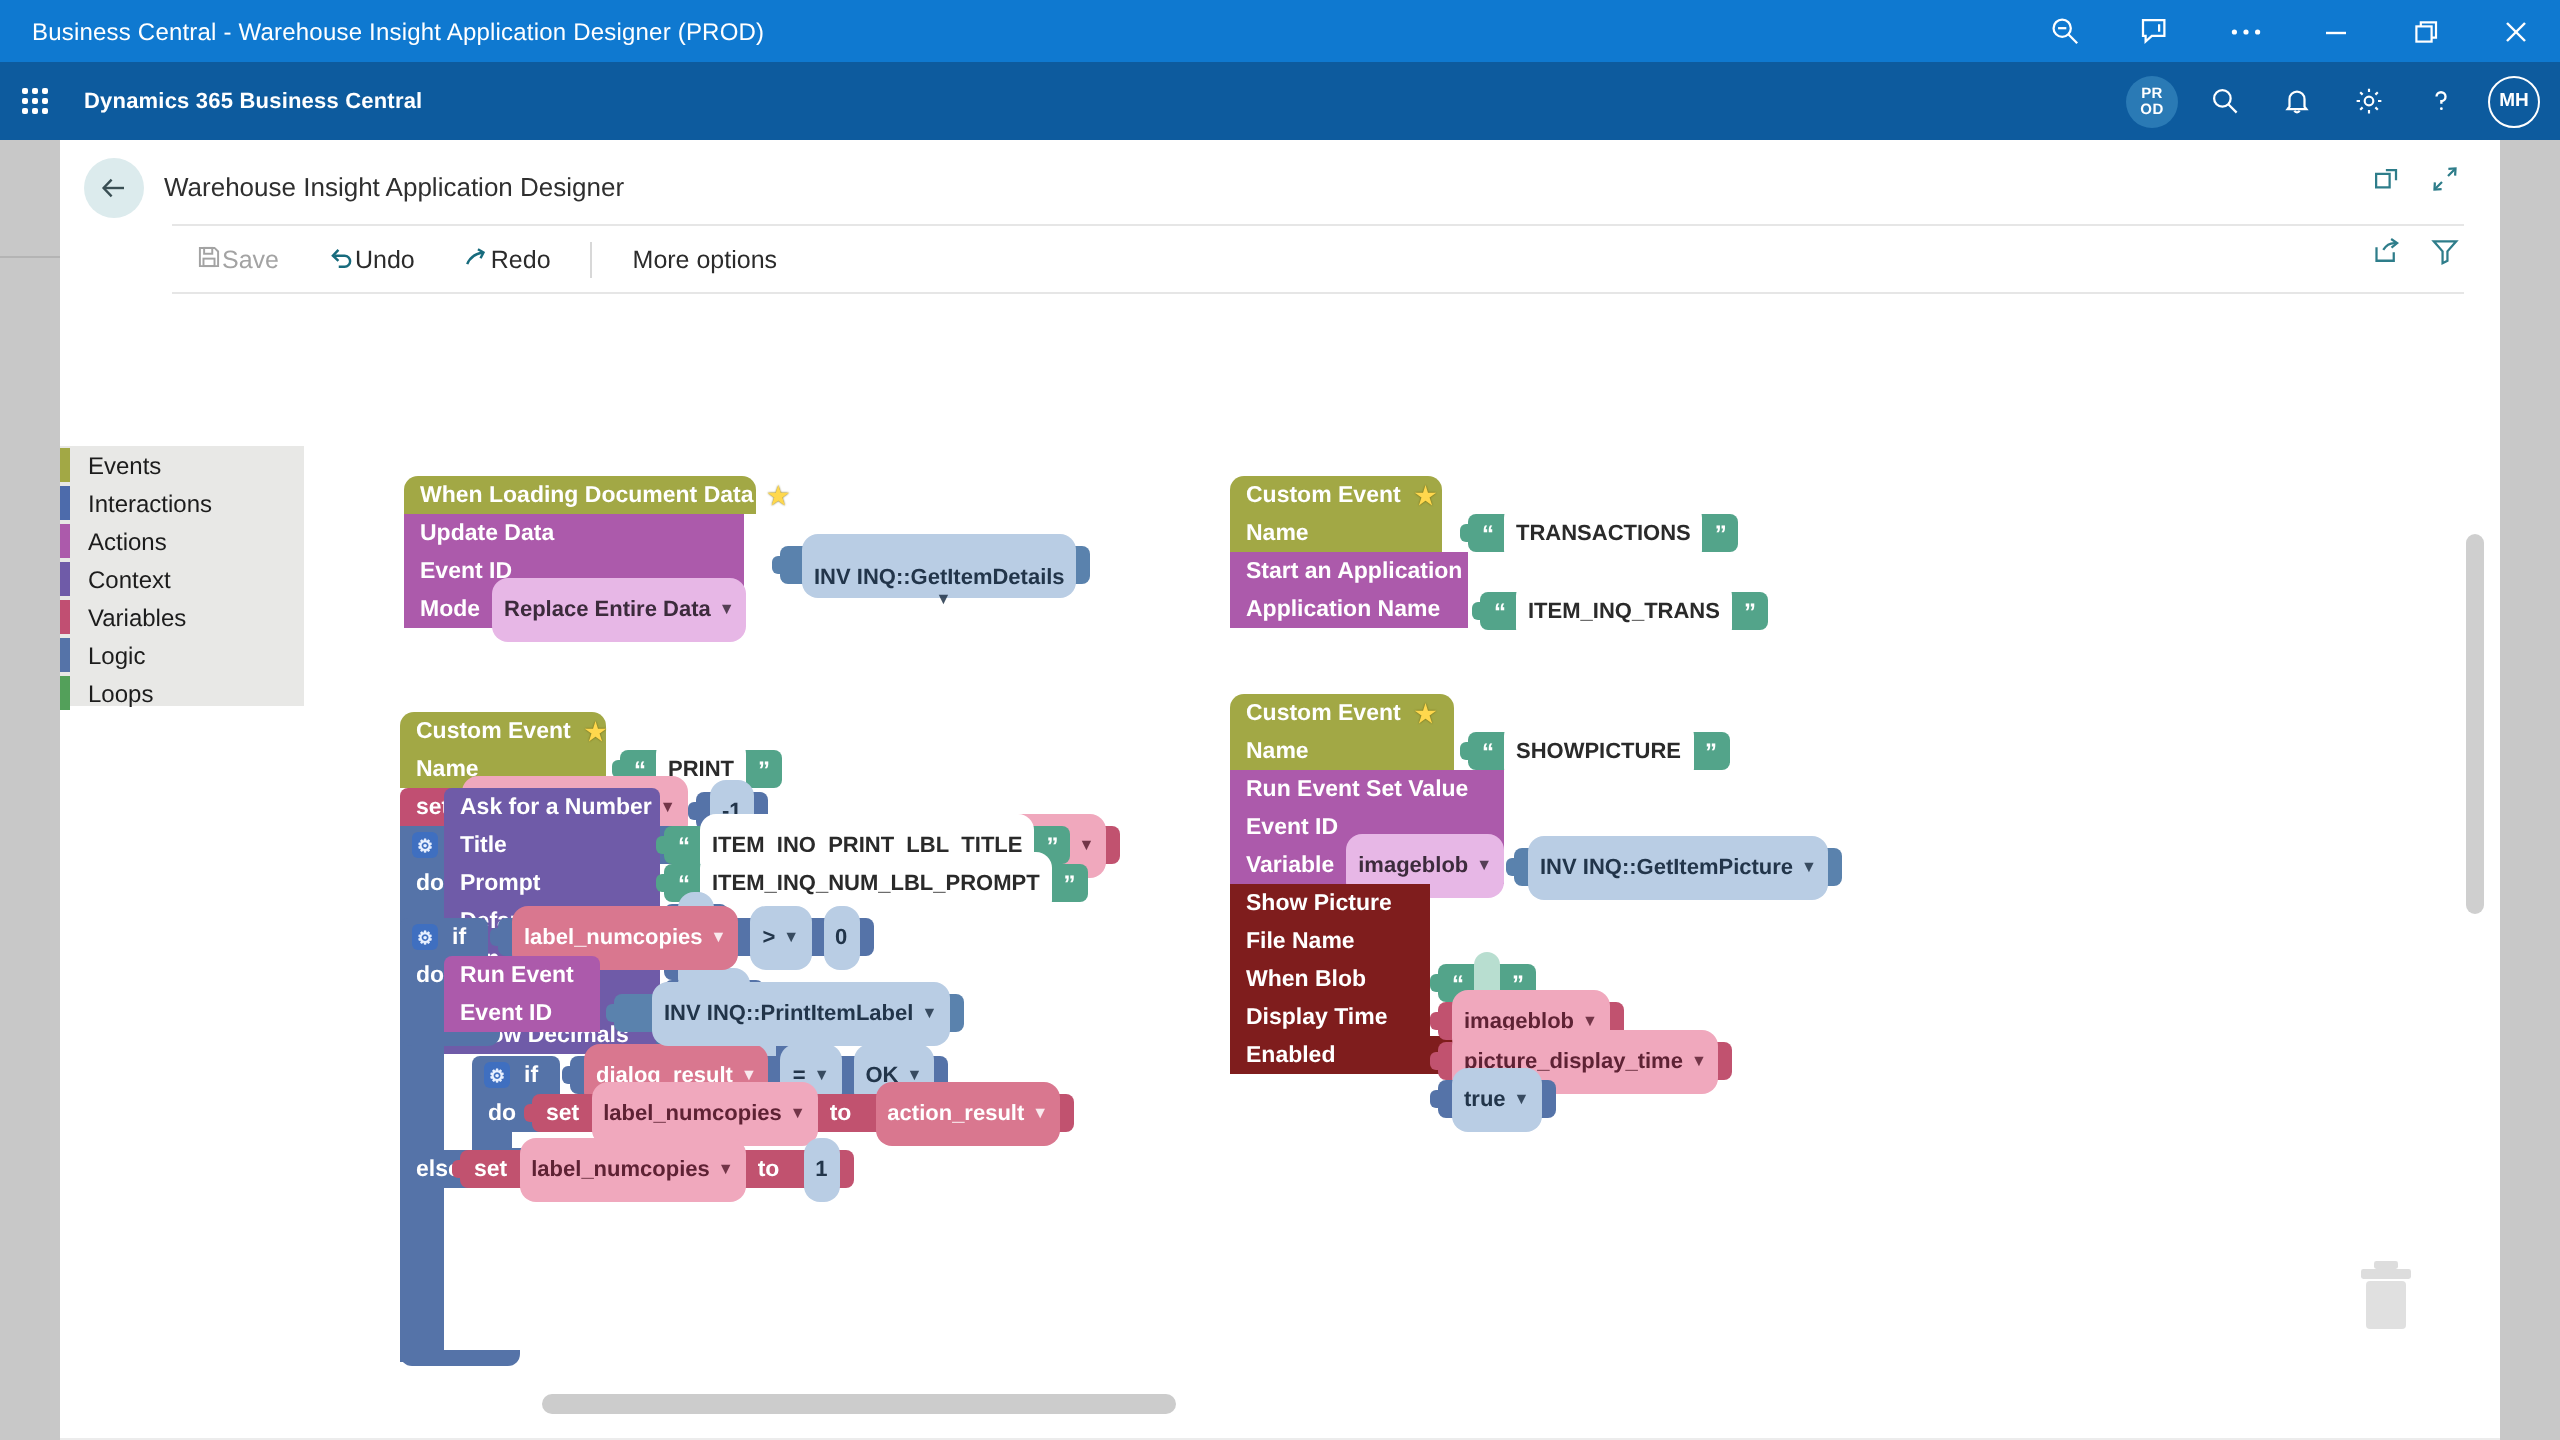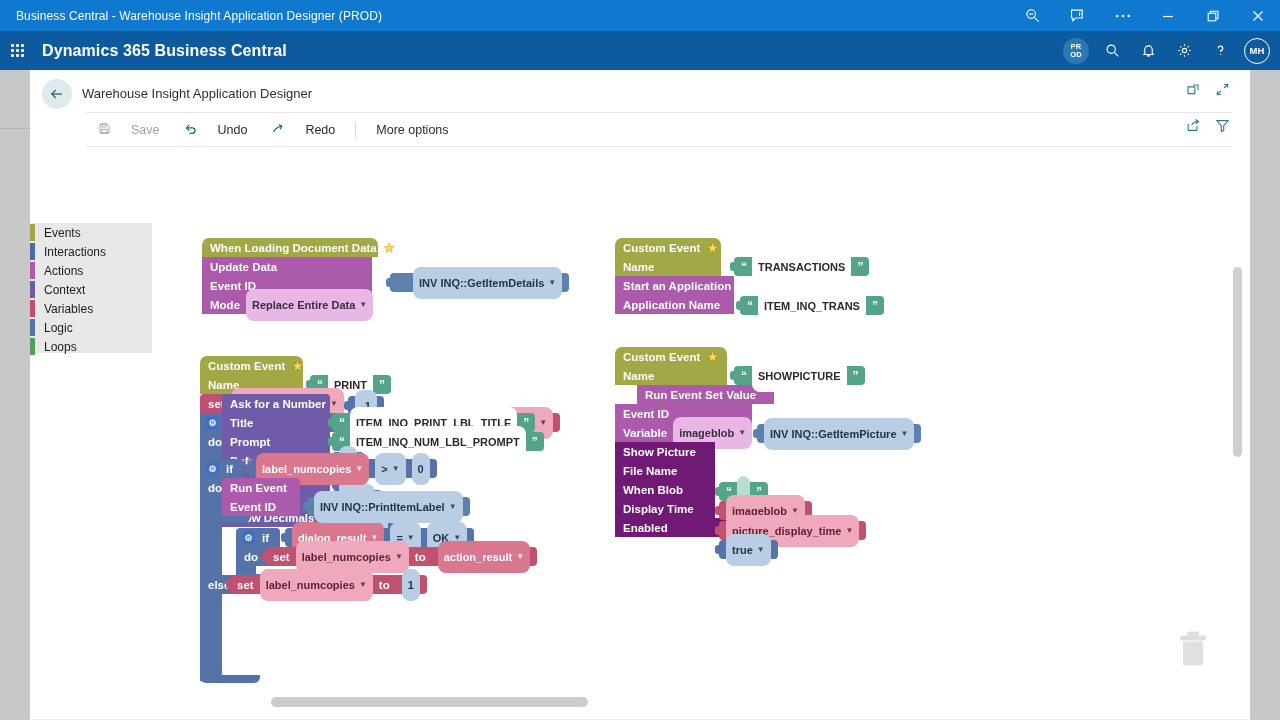--- a/index.html
+++ b/index.html
@@ -26,21 +26,21 @@
 
   
   .appbar {
     position: absolute; top: 31px; left: 0; width: 1280px; height: 39px;
     background: #0b5394; background: #0d5b9e;
     display: flex; align-items: center; color: #ffffff;
   }
   .waffle { width: 34px; display: flex; align-items: center; justify-content: center; }
   .waffle-grid { display: grid; grid-template-columns: repeat(3, 3px); grid-template-rows: repeat(3, 3px); gap: 2px; }
   .waffle-grid i { display: block; width: 3px; height: 3px; background: #ffffff; border-radius: 1px; }
-  .brand { font-size: 16px; font-weight: bold; padding-left: 8px; letter-spacing: .1px; }
+  .brand { font-size: 11px; font-weight: bold; padding-left: 8px; letter-spacing: .1px; }
   .appbar-actions { margin-left: auto; display: flex; align-items: center; gap: 0; padding-right: 10px; }
   .ab-btn { width: 36px; height: 39px; display: flex; align-items: center; justify-content: center; color: #fff; }
   .prod-badge {
     width: 26px; height: 26px; border-radius: 50%; background: #2a7ab5;
     display: flex; flex-direction: column; align-items: center; justify-content: center;
     font-size: 7.5px; font-weight: bold; line-height: 8px; color: #fff; letter-spacing: .2px;
   }
   .avatar {
     width: 26px; height: 26px; border-radius: 50%; border: 1.3px solid #ffffff;
     display: flex; align-items: center; justify-content: center;
@@ -65,21 +65,21 @@
   .page-title {
     position: absolute; left: 52px; top: 16px; font-size: 13px; color: #2f2f2f;
   }
   .head-icons { position: absolute; right: 20px; top: 12px; display: flex; gap: 14px; color: #2e7d8a; }
   .head-icons-2 { position: absolute; right: 20px; top: 48px; display: flex; gap: 14px; color: #2e7d8a; }
   .toolbar {
     position: absolute; left: 56px; top: 42px; width: 1146px; height: 35px;
     border-top: 1px solid #e6e6e6; border-bottom: 1px solid #e6e6e6;
     display: flex; align-items: center; gap: 0; font-size: 12.5px;
   }
-  .tb-item { display: flex; align-items: center; gap: 20px; padding: 0 12px; height: 28px; color: #2b2b2b; }
+  .tb-item { display: flex; align-items: center; gap: 0; padding: 0 12px; height: 28px; color: #2b2b2b; }
   .tb-item.disabled { color: #a3a3a3; }
   .tb-sep { width: 1px; height: 18px; background: #d8d8d8; margin: 0 8px; }
 
   
   .canvas-wrap {
     position: absolute; top: 77px; left: 0; width: 1220px; height: 573px;
     background: #ffffff; overflow: hidden;
   }
   .sidebar {
     position: absolute; left: -2px; top: 76px; width: 124px; height: 130px;
@@ -100,21 +100,21 @@
     display: flex; align-items: center; height: 19px; position: relative;
     font-size: 11.5px; font-weight: bold; color: #ffffff;
     padding-left: 8px; white-space: nowrap;
   }
   .hat { border-radius: 7px 7px 0 0; }
   .body-evt { background: #a2a845; }
   .body-act { background: #ac5aab; }
   .body-var { background: #c14f72; }
   .body-ctx { background: #6f5ba8; }
   .body-logic { background: #5573a8; }
-  .body-showpic { background: #701a75; }
+  .body-showpic { background: #7f1d1d; }
 
   .notch-bot::after {
     content: ""; position: absolute; left: 9px; bottom: -5px;
     width: 14px; height: 6px; border-radius: 0 0 7px 7px;
   }
 
   
   .pill {
     display: inline-flex; align-items: center; height: 15px;
     border-radius: 8px; padding: 16px 6px; margin-left: 6px;
@@ -391,21 +391,21 @@
           <span>Event ID</span>
         </div>
         <div class="row body-act notch-bot" style="width:170px;justify-content:space-between;">
           <span>Mode</span>
           <span class="pill pill-light">
             <span>Replace Entire Data</span>
               <span class="caret">▼</span>
           </span>
         </div>
         <div class="ext ext-blue ext-plug" style="left:188px; top:35px; background:#5a82ad;">
-          <span class="pill pill-blue" style="margin-left:16px;">
+          <span class="pill pill-blue" style="margin-left:4px;flex-direction:column;">
             <span>INV INQ::GetItemDetails</span>
               <span class="caret">▼</span>
           </span>
         </div>
       </div>
 
       <div class="blk" style="left:461px; top:91px;">
         <div class="row hat body-evt" style="width:106px;">
           <span>Custom Event</span>
           <span class="star">★</span>
@@ -432,21 +432,21 @@
       </div>
 
       <div class="blk" style="left:461px; top:200px;">
         <div class="row hat body-evt" style="width:112px;">
           <span>Custom Event</span>
           <span class="star">★</span>
         </div>
         <div class="row body-evt" style="width:112px;">
           <span>Name</span>
         </div>
-        <div class="row body-act" style="width:137px;margin-left:22px;">
+        <div class="row body-act" style="width:137px;">
           <span>Run Event Set Value</span>
         </div>
         <div class="row body-act" style="width:137px;">
           <span>Event ID</span>
         </div>
         <div class="row body-act" style="width:137px;">
           <span>Variable</span>
           <span class="pill pill-light">
             <span>imageblob</span>
               <span class="caret">▼</span>
@@ -673,21 +673,21 @@
           <div class="body-logic" style="position:absolute; left:0; top:56px; width:50px; height:8px; border-radius:0 0 6px 6px;"></div>
 
           <div class="blk" style="left:22px; top:19px;">
             <div class="row body-act" style="width:78px; border-radius:4px 4px 0 0;">
               <span>Run Event</span>
             </div>
             <div class="row body-act notch-bot" style="width:78px;">
               <span>Event ID</span>
             </div>
             <div class="ext ext-blue ext-plug" style="left:85px; top:19px; background:#5a82ad;">
-              <span class="pill pill-blue" style="margin-left:0;">
+              <span class="pill pill-blue" style="margin-left:12px;">
                 <span>INV INQ::PrintItemLabel</span>
                   <span class="caret">▼</span>
               </span>
             </div>
           </div>
         </div>
       </div>
 
     </div>
 

